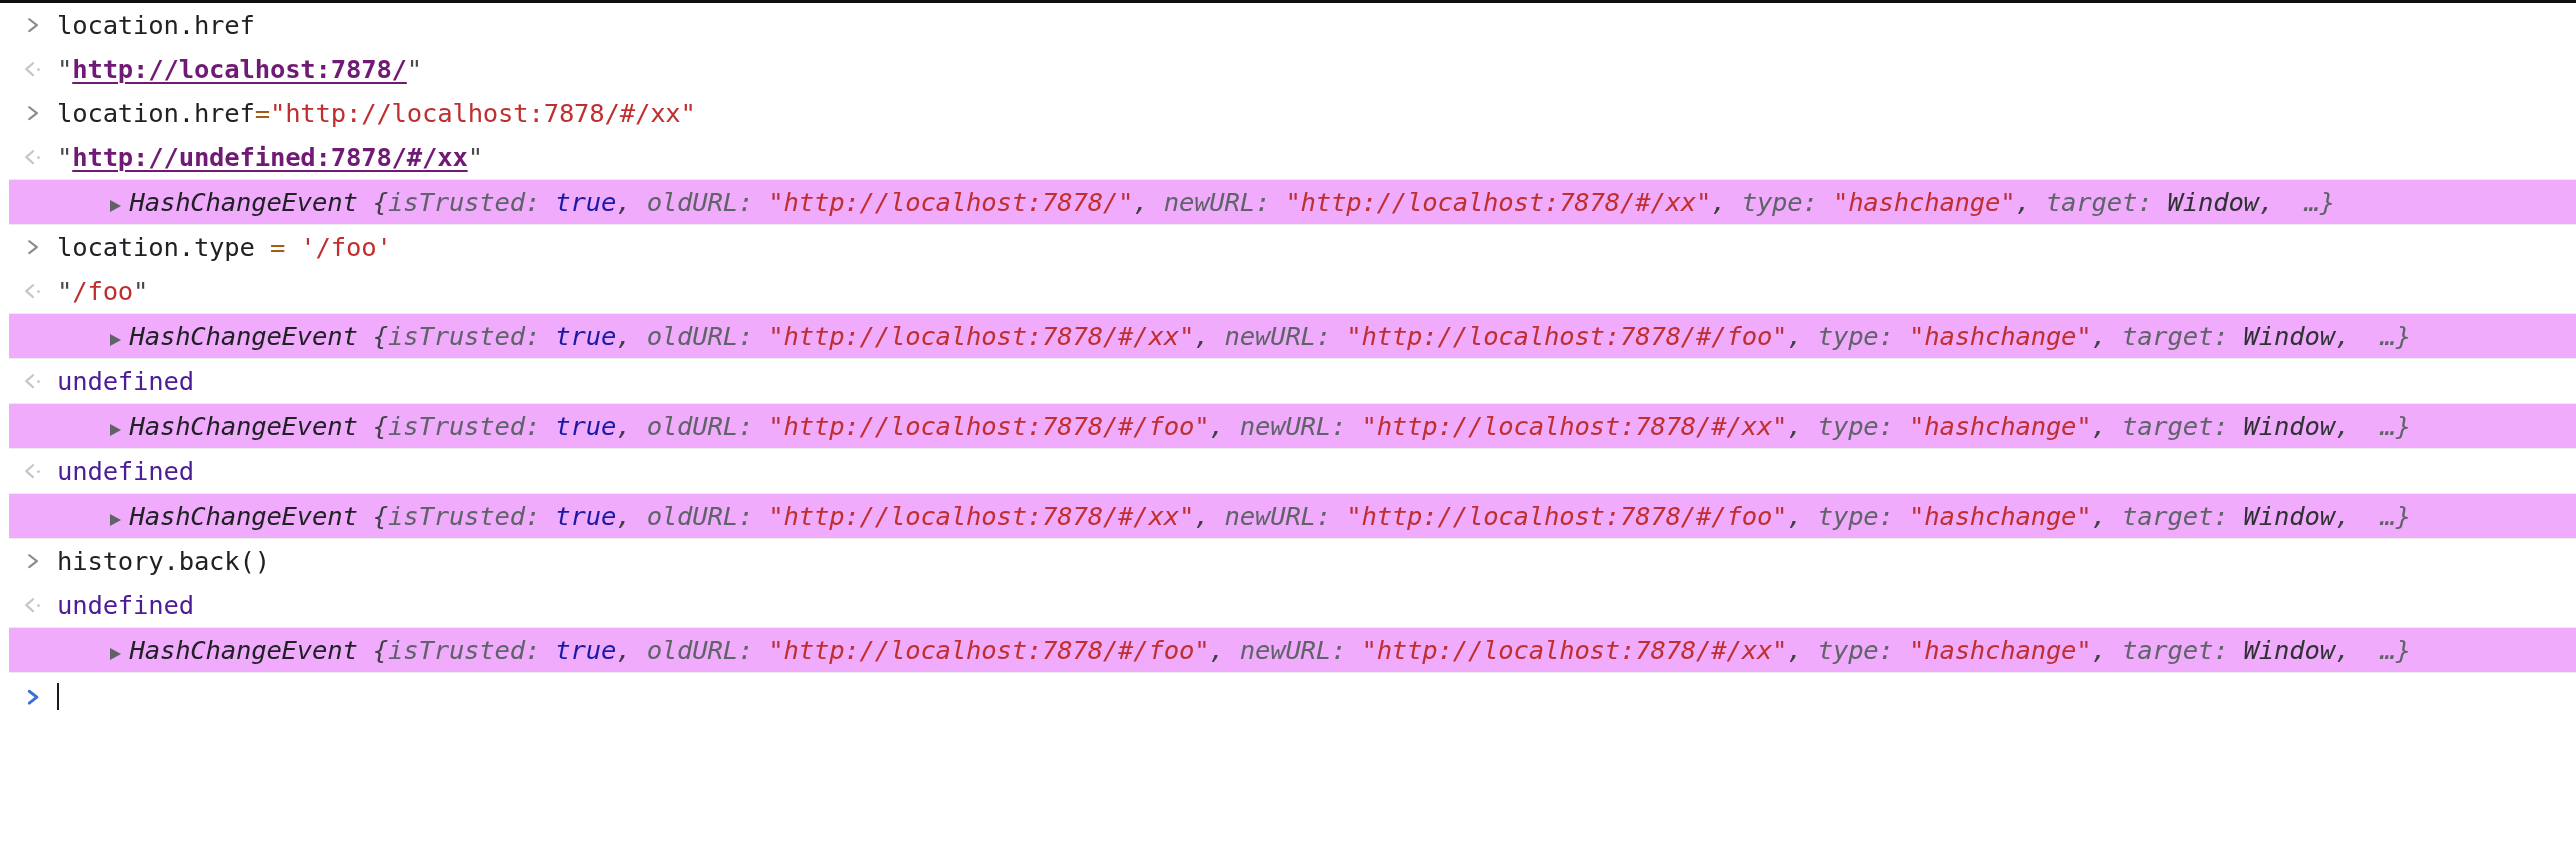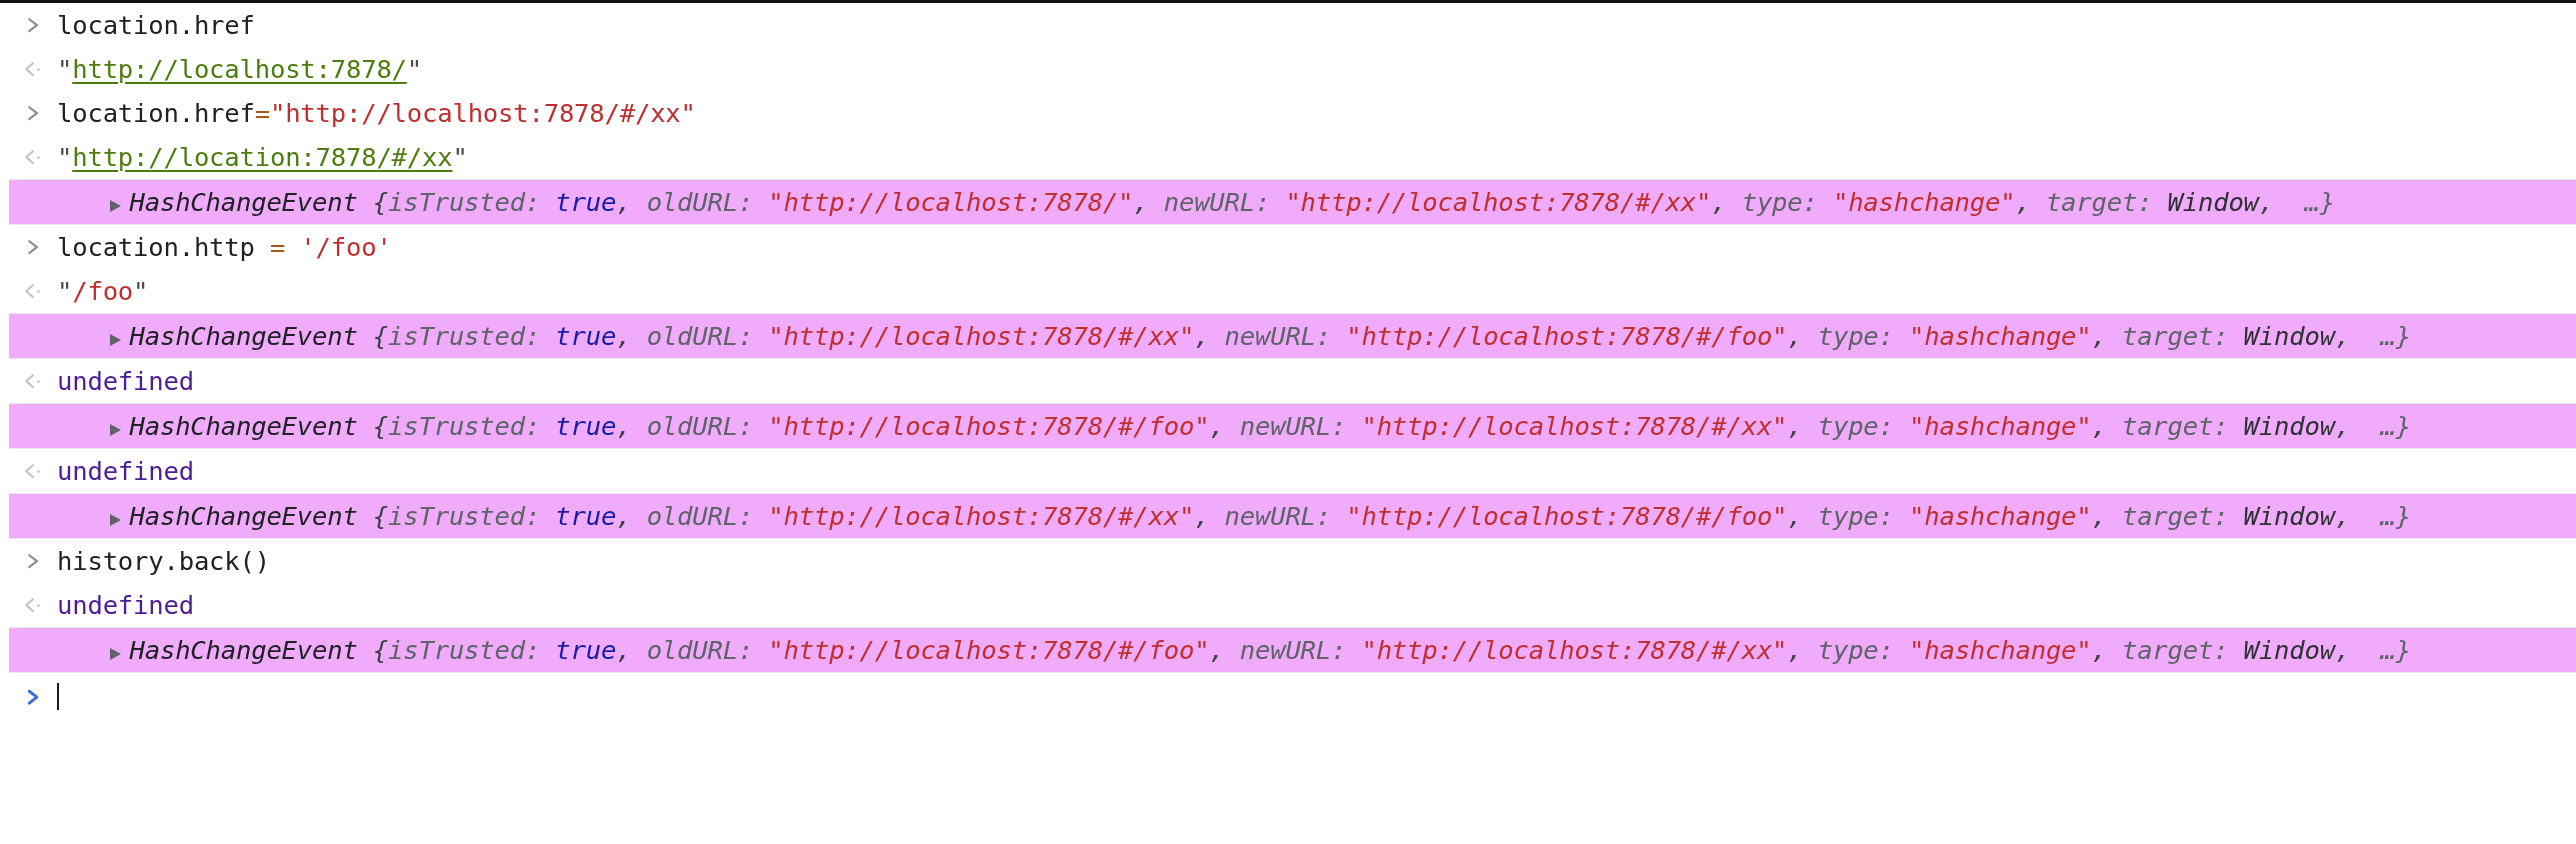--- a/index.html
+++ b/index.html
@@ -93,25 +93,26 @@
   .tok-operator  { color: #a35b15; }
   .tok-number    { color: #1a1aa6; }
   .tok-boolean   { color: #1a1aa6; }
   .tok-undefined { color: #4c1d95; }
   .tok-prop      { color: #5f6368; }
   .tok-ctor      { color: #202124; }
   .tok-node      { color: #303134; }
   .tok-ellipsis  { color: #5f6368; }
 
   .link-url {
-    color: #4d7c0f;
+    color: #701a75;
     text-decoration: underline;
     text-underline-offset: 4.3px;
     text-decoration-thickness: 1.7px;
     cursor: pointer;
+    font-weight: bold;
   }
 
   
   .obj-preview {
     font-style: italic;
   }
   .obj-preview .tok-ctor {
     font-style: italic;
   }
 
@@ -163,25 +164,25 @@
       <div class="row output-row"><div class="gutter"><svg width="22" height="20.4" viewBox="0 0 26 24">
             <polyline points="13,5 5,12 13,19" fill="none" stroke="#c6c6c6" stroke-width="2.6" stroke-linecap="round" stroke-linejoin="round"></polyline>
             <circle cx="19.5" cy="12.5" r="1.7" fill="#c6c6c6"></circle>
           </svg></div><div class="content"><span class="tok-string-q">"</span><span class="link-url">http://localhost:7878/</span><span class="tok-string-q">"</span></div></div>
       <div class="row input-row"><div class="gutter"><svg width="19" height="20.4" viewBox="0 0 22 24">
             <polyline points="6,5 15,12 6,19" fill="none" stroke="#8c8c8c" stroke-width="2.6" stroke-linecap="round" stroke-linejoin="round"></polyline>
           </svg></div><div class="content"><span class="tok-plain">location.href</span><span class="tok-operator">=</span><span class="tok-string">"http://localhost:7878/#/xx"</span></div></div>
       <div class="row output-row"><div class="gutter"><svg width="22" height="20.4" viewBox="0 0 26 24">
             <polyline points="13,5 5,12 13,19" fill="none" stroke="#c6c6c6" stroke-width="2.6" stroke-linecap="round" stroke-linejoin="round"></polyline>
             <circle cx="19.5" cy="12.5" r="1.7" fill="#c6c6c6"></circle>
-          </svg></div><div class="content"><span class="tok-string-q">"</span><span class="link-url">http://location:7878/#/xx</span><span class="tok-string-q">"</span></div></div>
+          </svg></div><div class="content"><span class="tok-string-q">"</span><span class="link-url">http://undefined:7878/#/xx</span><span class="tok-string-q">"</span></div></div>
       <div class="row event-row"><div class="gutter"></div><div class="content event-indent"><span class="disclosure"></span><span class="obj-preview"><span class="tok-ctor">HashChangeEvent</span><span class="tok-punct"> {</span><span class="tok-prop">isTrusted: </span><span class="tok-boolean">true</span><span class="tok-punct">, </span><span class="tok-prop">oldURL: </span><span class="tok-string">"http://localhost:7878/"</span><span class="tok-punct">, </span><span class="tok-prop">newURL: </span><span class="tok-string">"http://localhost:7878/#/xx"</span><span class="tok-punct">, </span><span class="tok-prop">type: </span><span class="tok-string">"hashchange"</span><span class="tok-punct">, </span><span class="tok-prop">target: </span><span class="tok-node">Window</span><span class="tok-punct">,  </span><span class="tok-ellipsis">…}</span></span></div></div>
       <div class="row input-row"><div class="gutter"><svg width="19" height="20.4" viewBox="0 0 22 24">
             <polyline points="6,5 15,12 6,19" fill="none" stroke="#8c8c8c" stroke-width="2.6" stroke-linecap="round" stroke-linejoin="round"></polyline>
-          </svg></div><div class="content"><span class="tok-plain">location.http </span><span class="tok-operator">=</span><span class="tok-string"> '/foo'</span></div></div>
+          </svg></div><div class="content"><span class="tok-plain">location.type </span><span class="tok-operator">=</span><span class="tok-string"> '/foo'</span></div></div>
       <div class="row output-row"><div class="gutter"><svg width="22" height="20.4" viewBox="0 0 26 24">
             <polyline points="13,5 5,12 13,19" fill="none" stroke="#c6c6c6" stroke-width="2.6" stroke-linecap="round" stroke-linejoin="round"></polyline>
             <circle cx="19.5" cy="12.5" r="1.7" fill="#c6c6c6"></circle>
           </svg></div><div class="content"><span class="tok-string-q">"</span><span class="tok-string">/foo</span><span class="tok-string-q">"</span></div></div>
       <div class="row event-row"><div class="gutter"></div><div class="content event-indent"><span class="disclosure"></span><span class="obj-preview"><span class="tok-ctor">HashChangeEvent</span><span class="tok-punct"> {</span><span class="tok-prop">isTrusted: </span><span class="tok-boolean">true</span><span class="tok-punct">, </span><span class="tok-prop">oldURL: </span><span class="tok-string">"http://localhost:7878/#/xx"</span><span class="tok-punct">, </span><span class="tok-prop">newURL: </span><span class="tok-string">"http://localhost:7878/#/foo"</span><span class="tok-punct">, </span><span class="tok-prop">type: </span><span class="tok-string">"hashchange"</span><span class="tok-punct">, </span><span class="tok-prop">target: </span><span class="tok-node">Window</span><span class="tok-punct">,  </span><span class="tok-ellipsis">…}</span></span></div></div>
       <div class="row output-row"><div class="gutter"><svg width="22" height="20.4" viewBox="0 0 26 24">
             <polyline points="13,5 5,12 13,19" fill="none" stroke="#c6c6c6" stroke-width="2.6" stroke-linecap="round" stroke-linejoin="round"></polyline>
             <circle cx="19.5" cy="12.5" r="1.7" fill="#c6c6c6"></circle>
           </svg></div><div class="content"><span class="tok-undefined">undefined</span></div></div>
       <div class="row event-row"><div class="gutter"></div><div class="content event-indent"><span class="disclosure"></span><span class="obj-preview"><span class="tok-ctor">HashChangeEvent</span><span class="tok-punct"> {</span><span class="tok-prop">isTrusted: </span><span class="tok-boolean">true</span><span class="tok-punct">, </span><span class="tok-prop">oldURL: </span><span class="tok-string">"http://localhost:7878/#/foo"</span><span class="tok-punct">, </span><span class="tok-prop">newURL: </span><span class="tok-string">"http://localhost:7878/#/xx"</span><span class="tok-punct">, </span><span class="tok-prop">type: </span><span class="tok-string">"hashchange"</span><span class="tok-punct">, </span><span class="tok-prop">target: </span><span class="tok-node">Window</span><span class="tok-punct">,  </span><span class="tok-ellipsis">…}</span></span></div></div>

